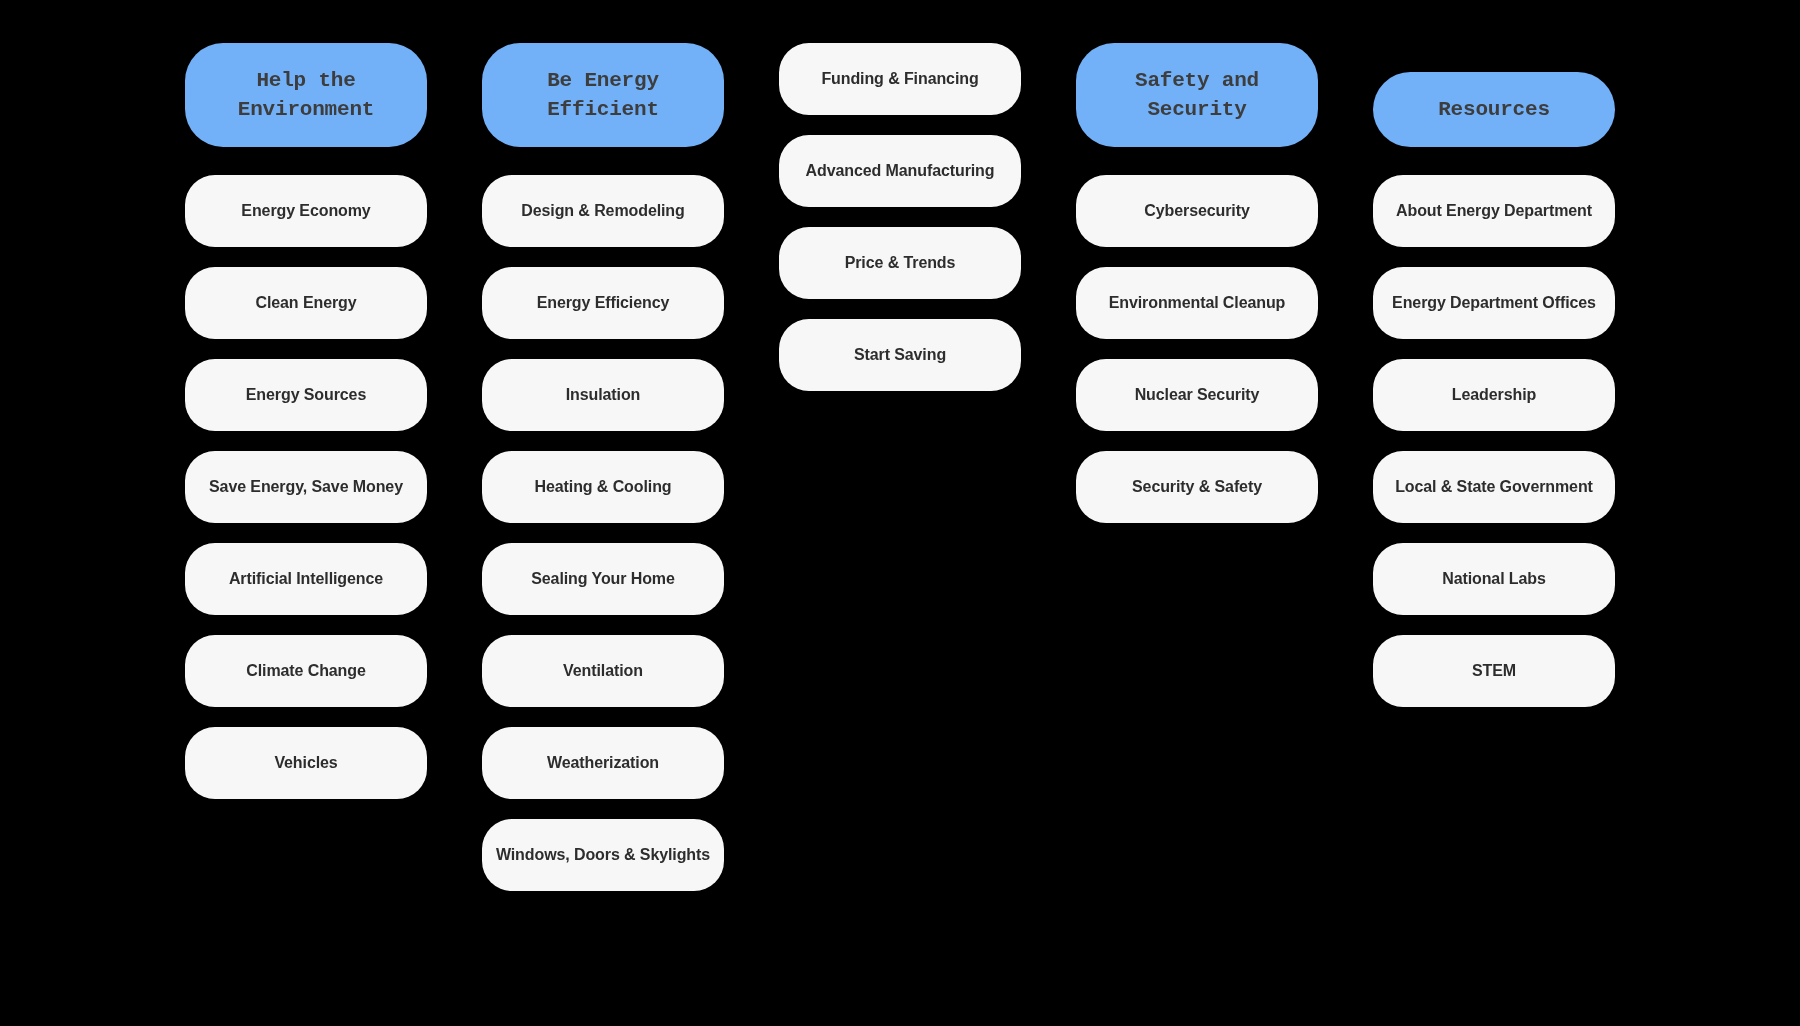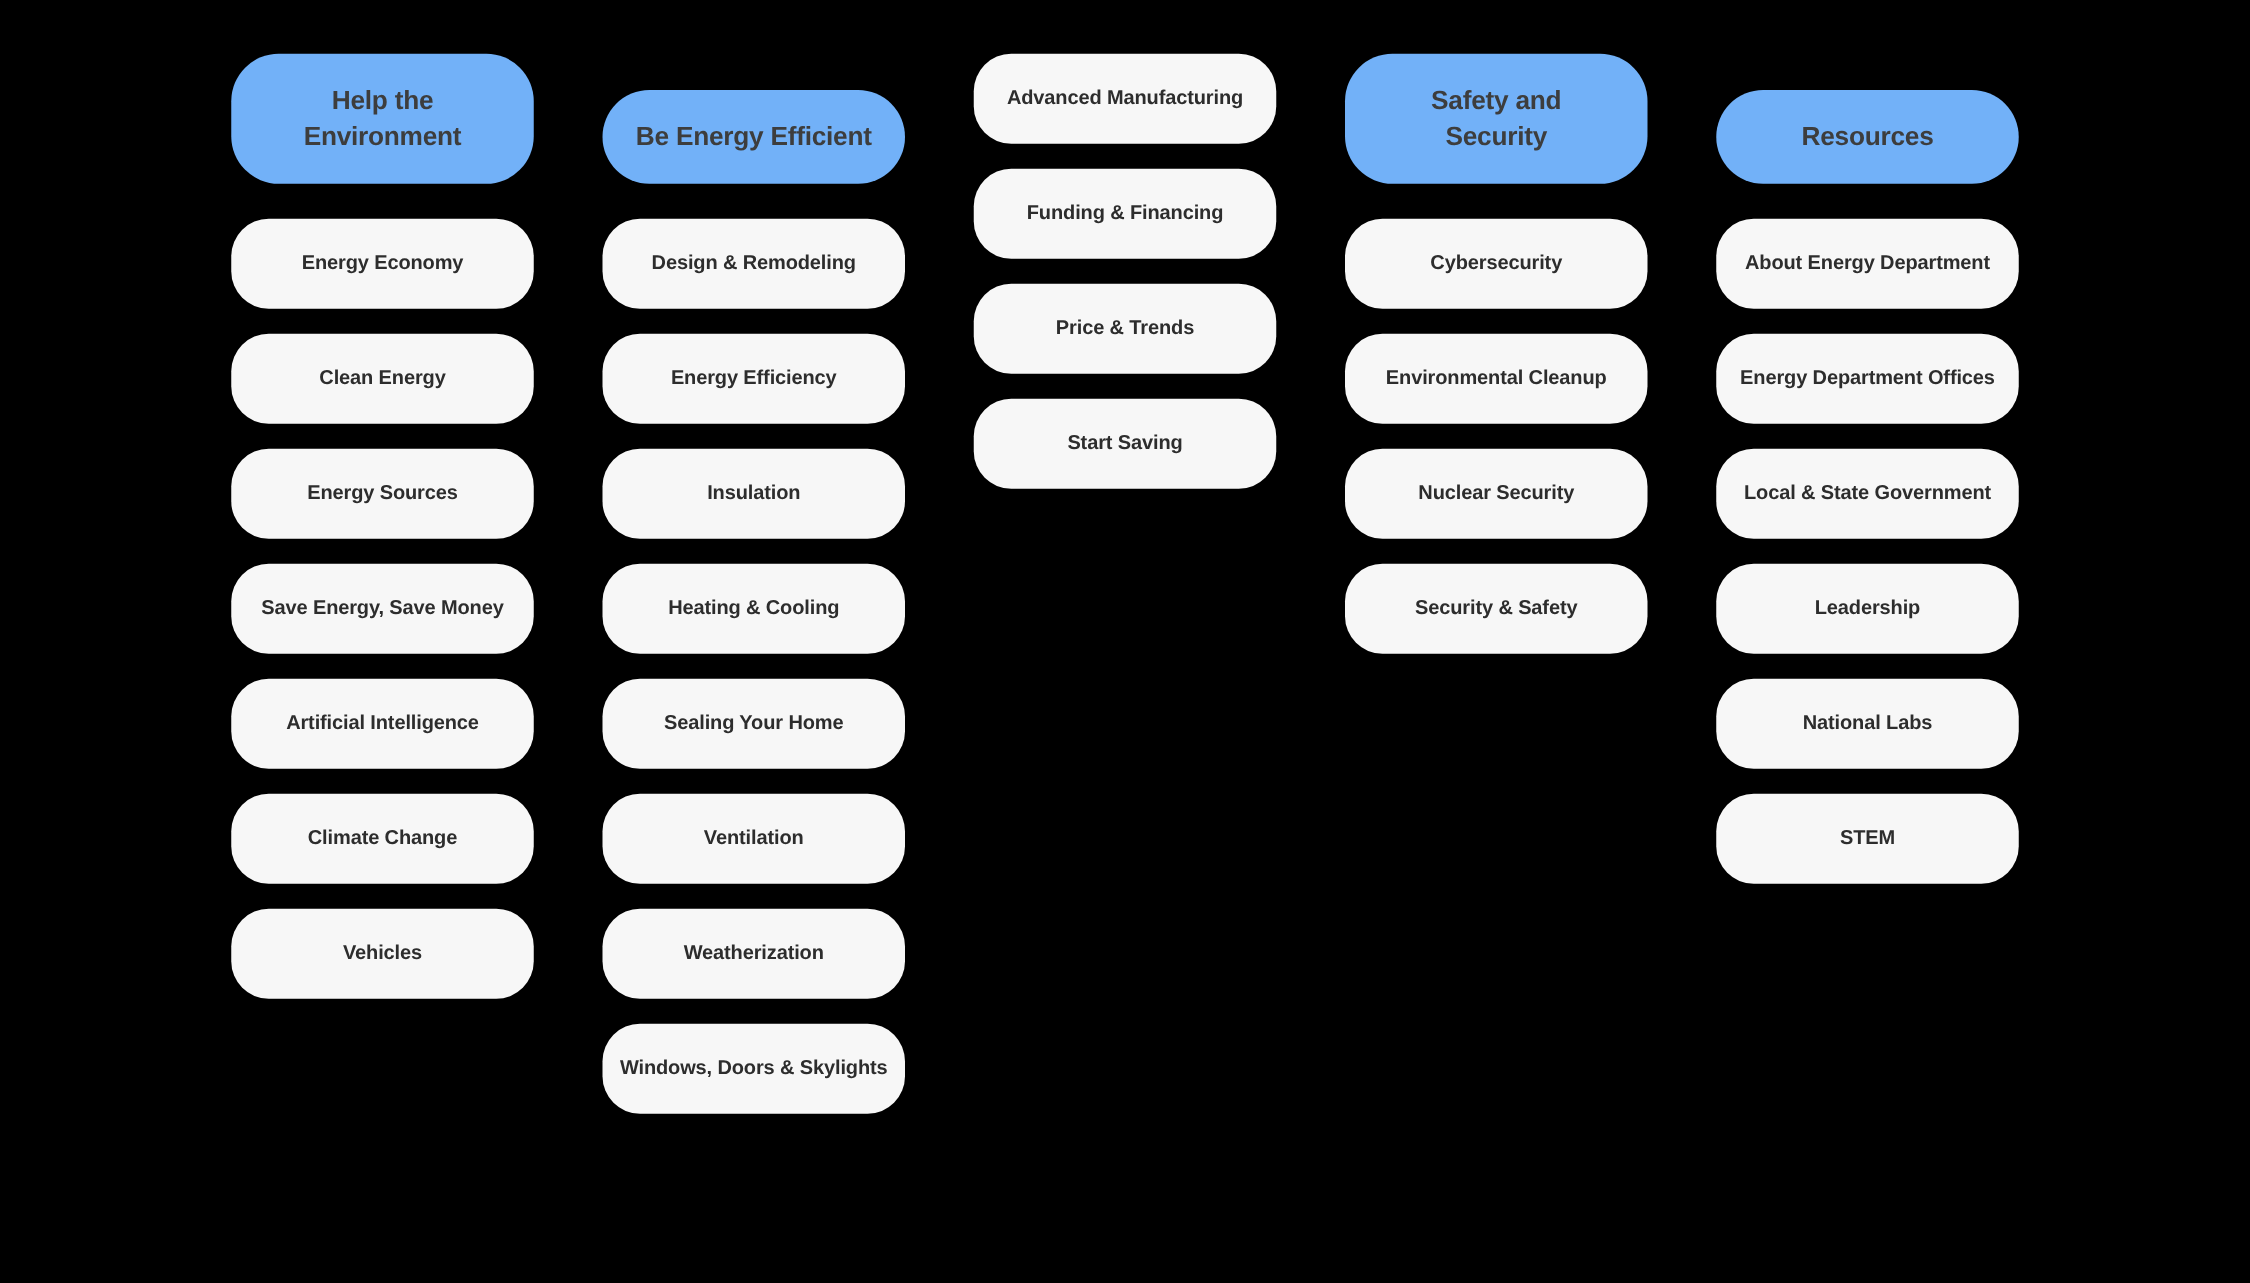--- a/index.html
+++ b/index.html
@@ -36,20 +36,21 @@
   .header-pill {
     background: var(--header-bg, #72B1F8);
     border-radius: 38px;
     display: flex;
     align-items: center;
     justify-content: center;
     text-align: center;
     padding: 23px 10px;
     box-sizing: border-box;
     cursor: pointer;
+    font-family: Liberation Mono, monospace;
   }
   .header-label {
     font-weight: 700;
     font-size: 21px;
     line-height: 29px;
     color: var(--header-text, #3D3D3D);
     letter-spacing: -0.2px;
   }
   
   .col-0 .header-label { max-width: 150px; }
@@ -131,26 +132,26 @@
       </div>
       <div class="item-pill">
         <span class="item-label">Weatherization</span>
       </div>
       <div class="item-pill">
         <span class="item-label">Windows, Doors &amp; Skylights</span>
       </div>
     </div>
     <div class="column col-2">
       <div class="item-pill">
+        <span class="item-label">Funding &amp; Financing</span>
+      </div>
+      <div class="item-pill">
         <span class="item-label">Advanced Manufacturing</span>
       </div>
       <div class="item-pill">
-        <span class="item-label">Funding &amp; Financing</span>
-      </div>
-      <div class="item-pill">
         <span class="item-label">Price &amp; Trends</span>
       </div>
       <div class="item-pill">
         <span class="item-label">Start Saving</span>
       </div>
     </div>
     <div class="column col-3">
       <div class="header-slot">
         <div class="header-pill">
           <span class="header-label">Safety and Security</span>
@@ -175,24 +176,24 @@
           <span class="header-label">Resources</span>
         </div>
       </div>
       <div class="item-pill">
         <span class="item-label">About Energy Department</span>
       </div>
       <div class="item-pill">
         <span class="item-label">Energy Department Offices</span>
       </div>
       <div class="item-pill">
+        <span class="item-label">Leadership</span>
+      </div>
+      <div class="item-pill">
         <span class="item-label">Local &amp; State Government</span>
-      </div>
-      <div class="item-pill">
-        <span class="item-label">Leadership</span>
       </div>
       <div class="item-pill">
         <span class="item-label">National Labs</span>
       </div>
       <div class="item-pill">
         <span class="item-label">STEM</span>
       </div>
     </div>
   </main>
 

